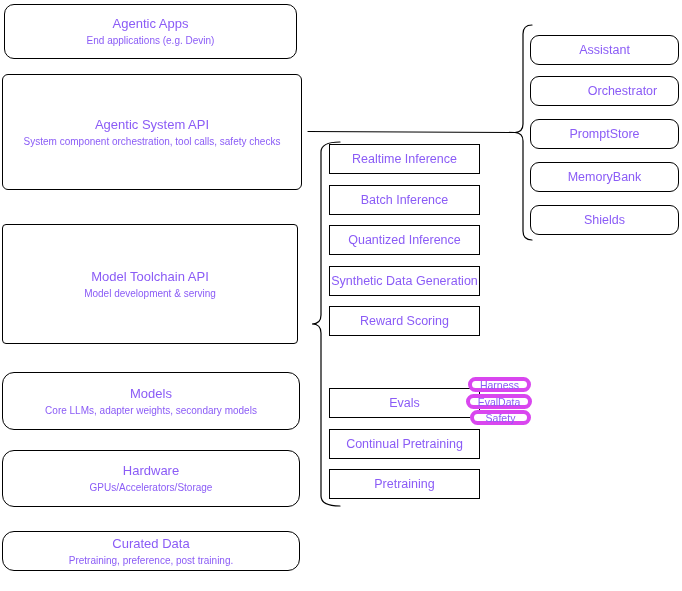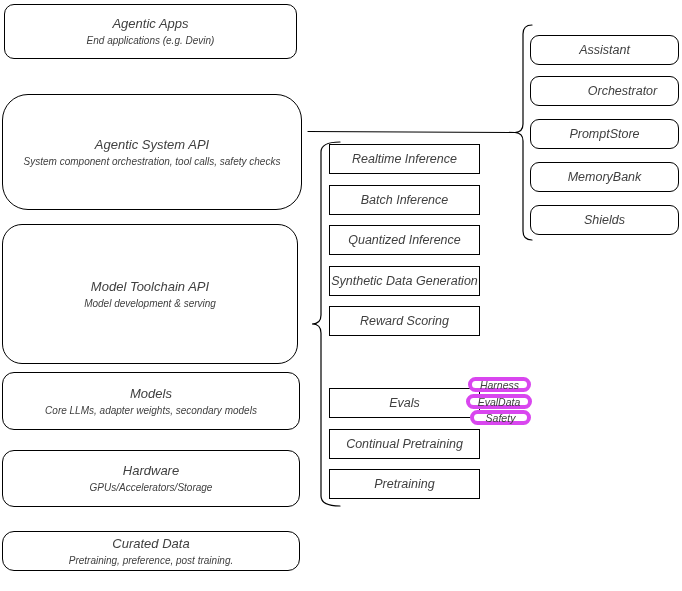--- a/index.html
+++ b/index.html
@@ -7,22 +7,21 @@
     padding: 0;
     background: #ffffff;
     font-family: "Liberation Sans", "DejaVu Sans", sans-serif;
   }
   .canvas {
     position: relative;
     width: 682px;
     height: 591px;
     background: #ffffff;
     overflow: hidden;
-    color: #404040;
-    font-style: italic;
+    color: #8b5cf6;
   }
   .connector-layer {
     position: absolute;
     left: 0;
     top: 0;
     width: 682px;
     height: 591px;
     pointer-events: none;
   }
   .connector-layer path {
@@ -83,26 +82,26 @@
     <path d="M340,142 Q321,142 321,152 L321,315 Q321,324 312,324 Q321,324 321,333 L321,496 Q321,506 340,506"></path>
     <path d="M532,25 Q523,25 523,34 L523,124 Q523,132 515,132.5 Q523,133 523,141 L523,231 Q523,240 532,240"></path>
     <path d="M308,131.5 L515,132.5"></path>
   </svg>
 
   <div class="box lbox" style="left:4px; top:4px; width:293px; height:55px; border-radius:10px;">
     <div class="btitle">Agentic Apps</div>
     <div class="bsub">End applications (e.g. Devin)</div>
   </div>
 
-  <div class="box lbox" style="left:2px; top:94px; width:300px; height:116px; border-radius:26px;">
+  <div class="box lbox" style="left:2px; top:74px; width:300px; height:116px; border-radius:6px;">
     <div class="btitle">Agentic System API</div>
     <div class="bsub">System component orchestration, tool calls, safety checks</div>
   </div>
 
-  <div class="box lbox" style="left:2px; top:224px; width:296px; height:140px; border-radius:20px;">
+  <div class="box lbox" style="left:2px; top:224px; width:296px; height:120px; border-radius:4px;">
     <div class="btitle">Model Toolchain API</div>
     <div class="bsub">Model development &amp; serving</div>
   </div>
 
   <div class="box lbox" style="left:2px; top:372px; width:298px; height:58px; border-radius:12px;">
     <div class="btitle">Models</div>
     <div class="bsub">Core LLMs, adapter weights, secondary models</div>
   </div>
 
   <div class="box lbox" style="left:2px; top:450px; width:298px; height:57px; border-radius:12px;">

